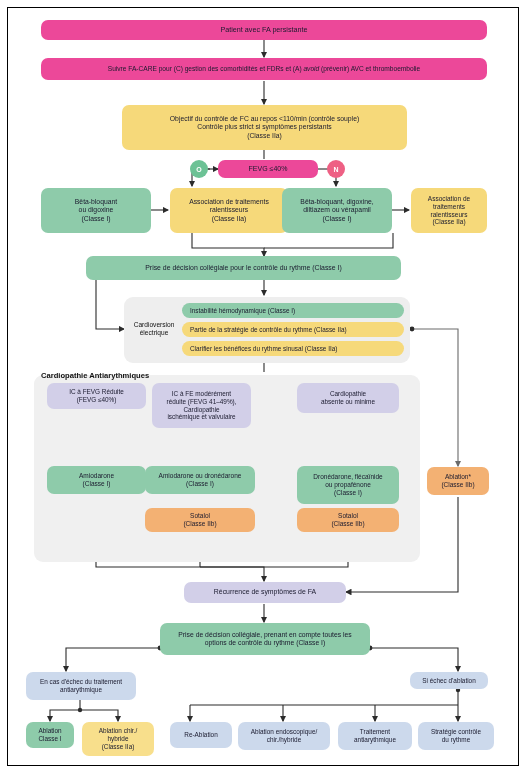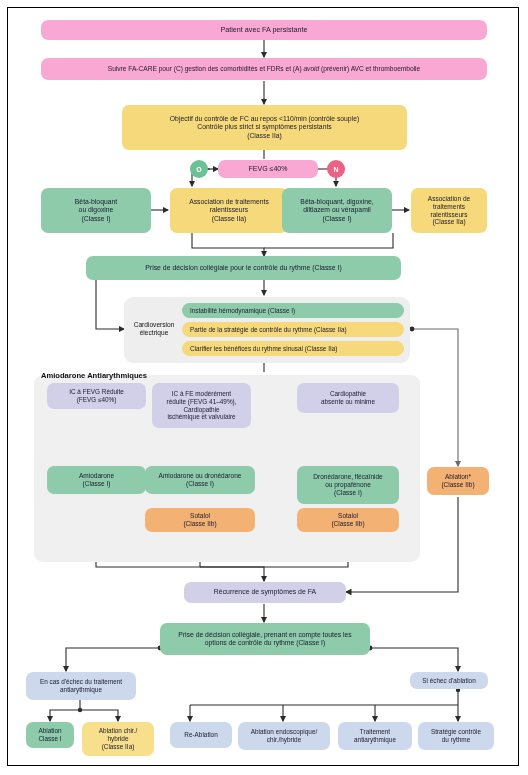--- a/index.html
+++ b/index.html
@@ -1,21 +1,21 @@
 <!DOCTYPE html>
 <html><head>
 <meta charset="utf-8">
 <style>
   html,body{margin:0;padding:0;background:#ffffff;}
   body{font-family:"Liberation Sans",sans-serif;}
   #page{position:relative;width:528px;height:775px;background:#ffffff;overflow:hidden;}
   #frame{position:absolute;left:7px;top:7px;width:512px;height:759px;border:1.5px solid #000;box-sizing:border-box;}
   .node{position:absolute;box-sizing:border-box;display:flex;align-items:center;justify-content:center;
         text-align:center;border-radius:7px;color:#1a1a2e;line-height:1.22;padding:2px 4px;}
-  .n-pink{background:#f9a8d4;text-align:right;}
+  .n-pink{background:#ec4899;text-align:right;}
   .n-yellow{background:#f6d97a;}
   .n-green{background:#8ecbaa;}
   .n-orange{background:#f3b173;}
   .n-purple{background:#d2cfe8;}
   .n-blue{background:#ccd9ec;}
   .n-yellow-l{background:#f8df8c;}
   .panel{position:absolute;background:#eeeeee;border-radius:9px;}
   .panel2{position:absolute;background:#f0f0f0;border-radius:9px;}
   .pill{position:absolute;box-sizing:border-box;display:flex;align-items:center;
         border-radius:8px;padding-left:8px;color:#1a1a2e;}
@@ -179,21 +179,21 @@
   <div class="pill n-yellow" style="left:182px;top:322px;width:222px;height:15px;font-size:6.4px;">
     <span>Partie de la stratégie de contrôle du rythme (Classe IIa)</span>
   </div>
   <div class="pill n-yellow" style="left:182px;top:341px;width:222px;height:15px;font-size:6.4px;">
     <span>Clarifier les bénéfices du rythme sinusal (Classe IIa)</span>
   </div>
 
   <div class="panel2" style="left:34px;top:375px;width:386px;height:187px;"></div>
 
   <div class="label" style="left:41px;top:371px;font-size:7.6px;font-weight:bold;color:#111;">
-    <span>Amiodarone Antiarythmiques</span>
+    <span>Cardiopathie Antiarythmiques</span>
   </div>
 
   <div class="node n-purple" style="left:47px;top:383px;width:99px;height:26px;font-size:6.4px;flex-direction:column;">
     <div>IC à FEVG Réduite</div>
     <div>(FEVG ≤40%)</div>
   </div>
 
   <div class="node n-purple" style="left:152px;top:383px;width:99px;height:45px;font-size:6.4px;flex-direction:column;">
     <div>IC à FE modérément</div>
     <div>réduite (FEVG 41–49%),</div>

